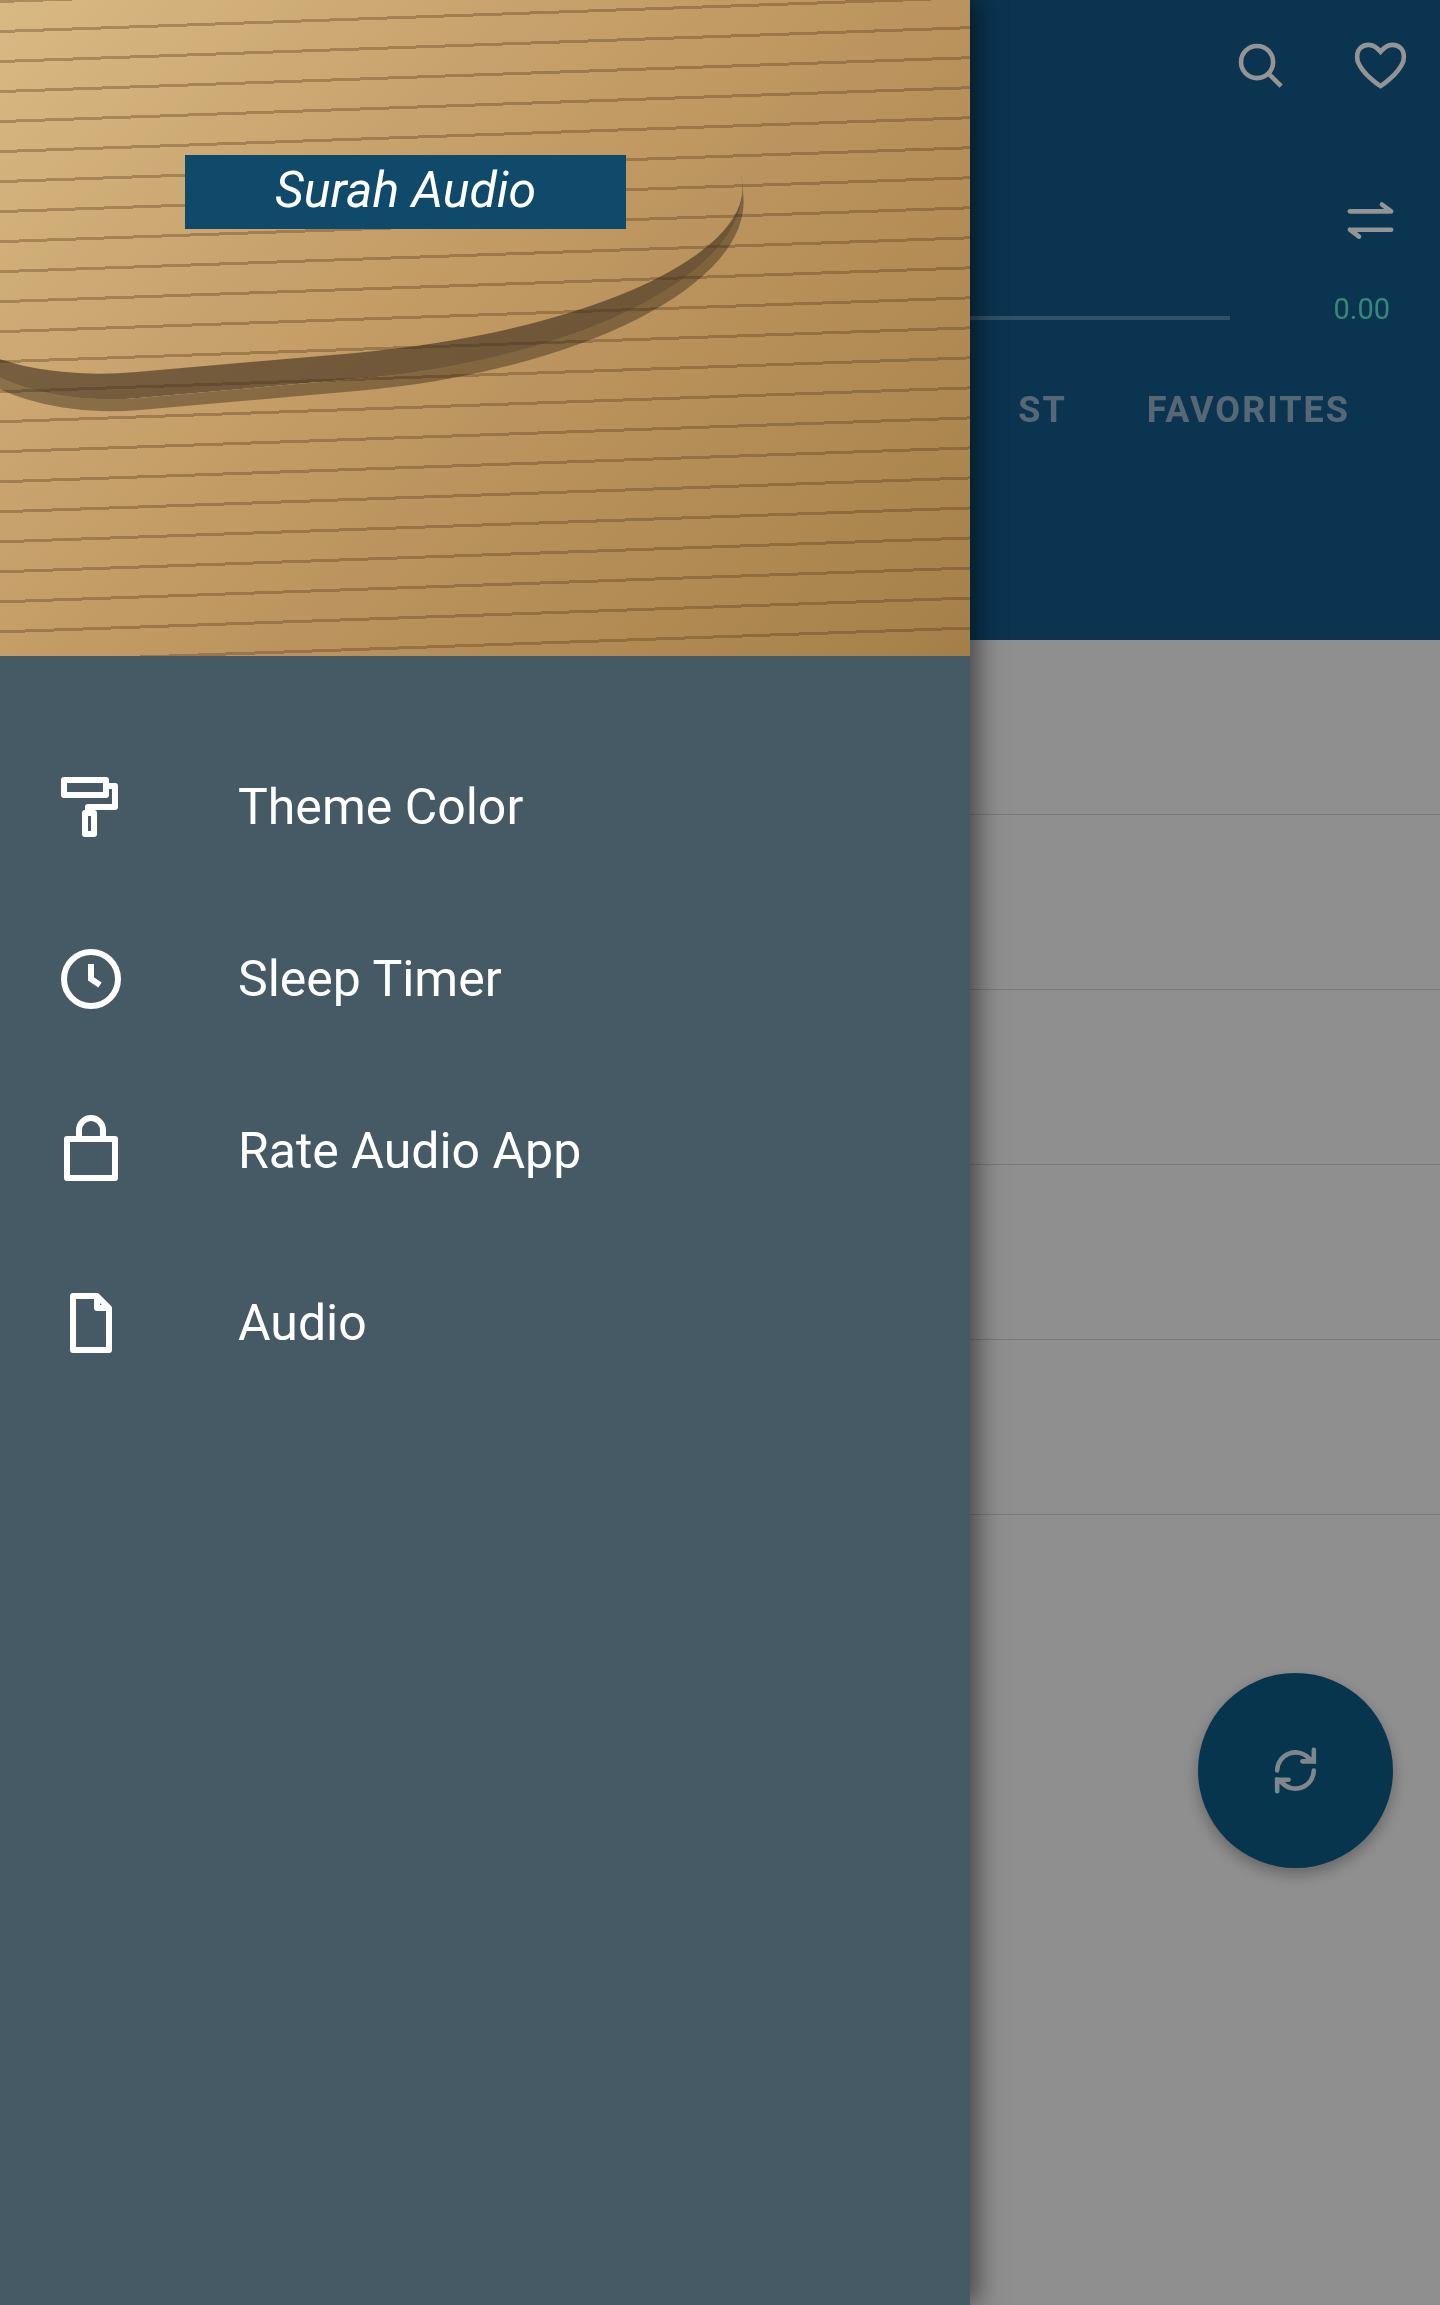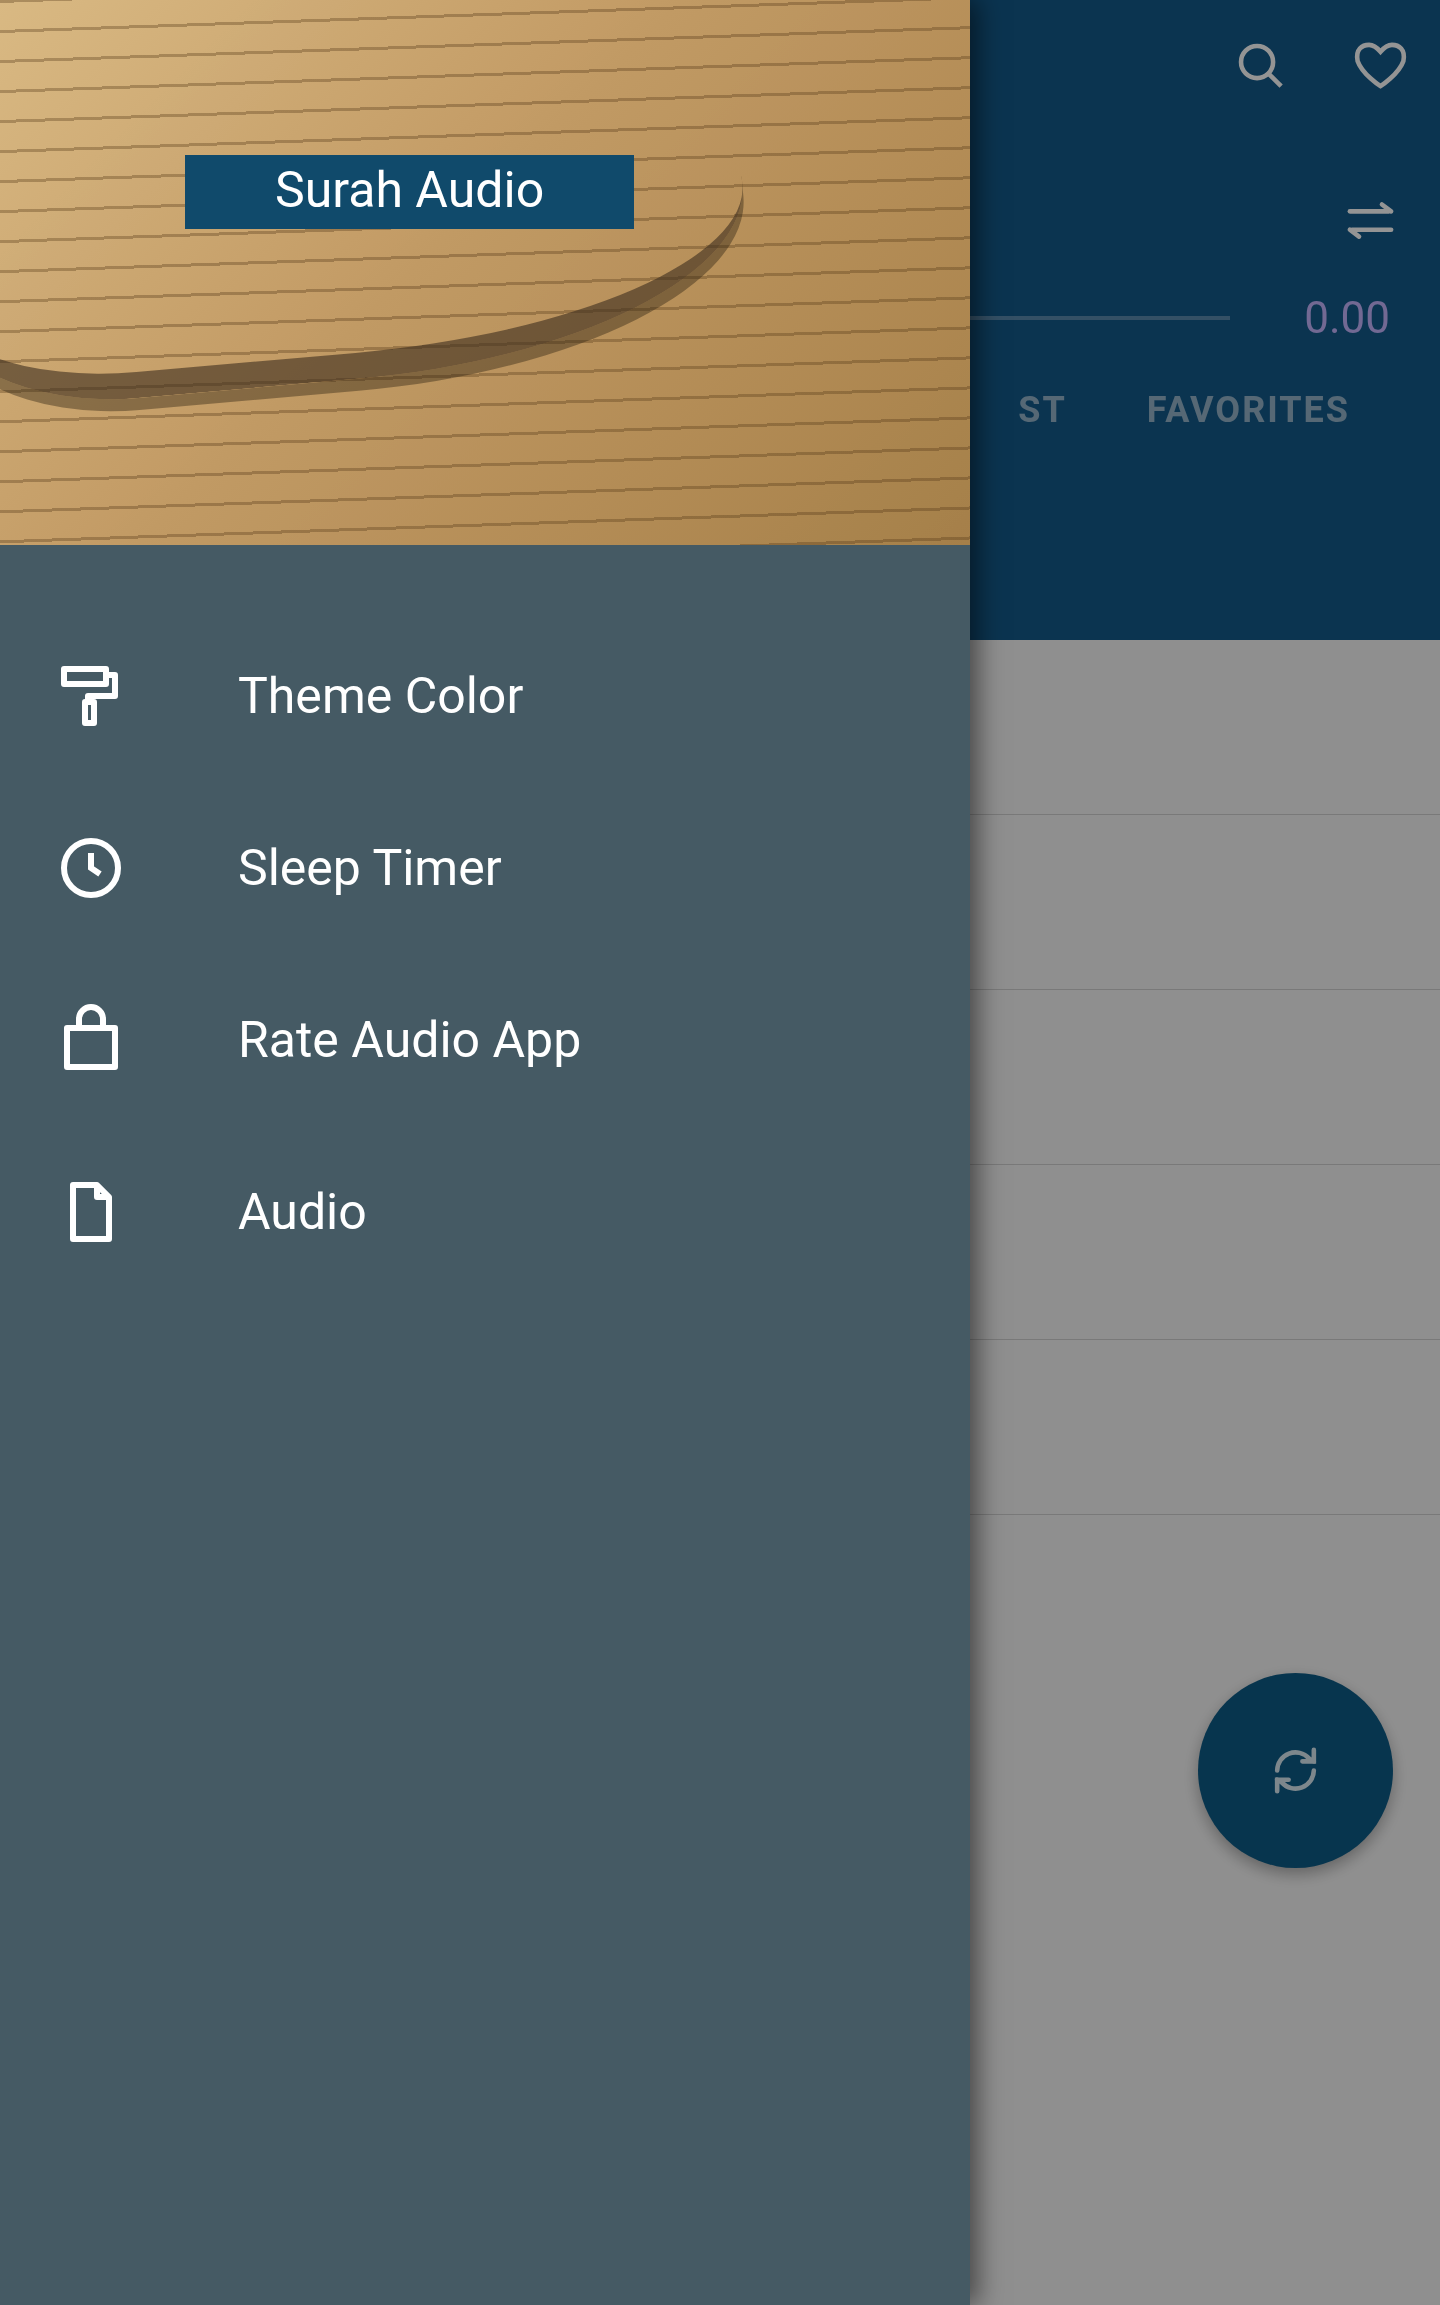--- a/index.html
+++ b/index.html
@@ -62,22 +62,22 @@
     left: 60px;
     right: 210px;
     top: 36px;
     height: 4px;
     background: rgba(255,255,255,0.3);
   }
   .time-label {
     position: absolute;
     right: 50px;
     top: 12px;
-    color: #c4b5fd;
-    font-size: 44px;
+    color: #5eead4;
+    font-size: 29px;
     font-weight: 400;
   }
   .tabs {
     height: 100px;
     display: flex;
     align-items: center;
     justify-content: flex-end;
     padding-right: 50px;
   }
   .tab {
@@ -122,26 +122,27 @@
   .drawer {
     position: absolute;
     top: 0; left: 0; bottom: 0;
     width: 970px;
     background: #455a64;
     box-shadow: 8px 0 24px rgba(0,0,0,0.5);
     display: flex;
     flex-direction: column;
   }
   .drawer-header {
-    height: 545px;
+    height: 656px;
     background:
       linear-gradient(135deg, rgba(60,40,20,0.25) 0%, rgba(0,0,0,0) 50%),
       #c9a56b;
     position: relative;
     overflow: hidden;
+    font-style: italic;
   }
   .page-bg {
     position: absolute;
     inset: 0;
     background:
       repeating-linear-gradient(
         178deg,
         rgba(90,60,25,0.35) 0px,
         rgba(90,60,25,0.35) 3px,
         rgba(0,0,0,0) 3px,

